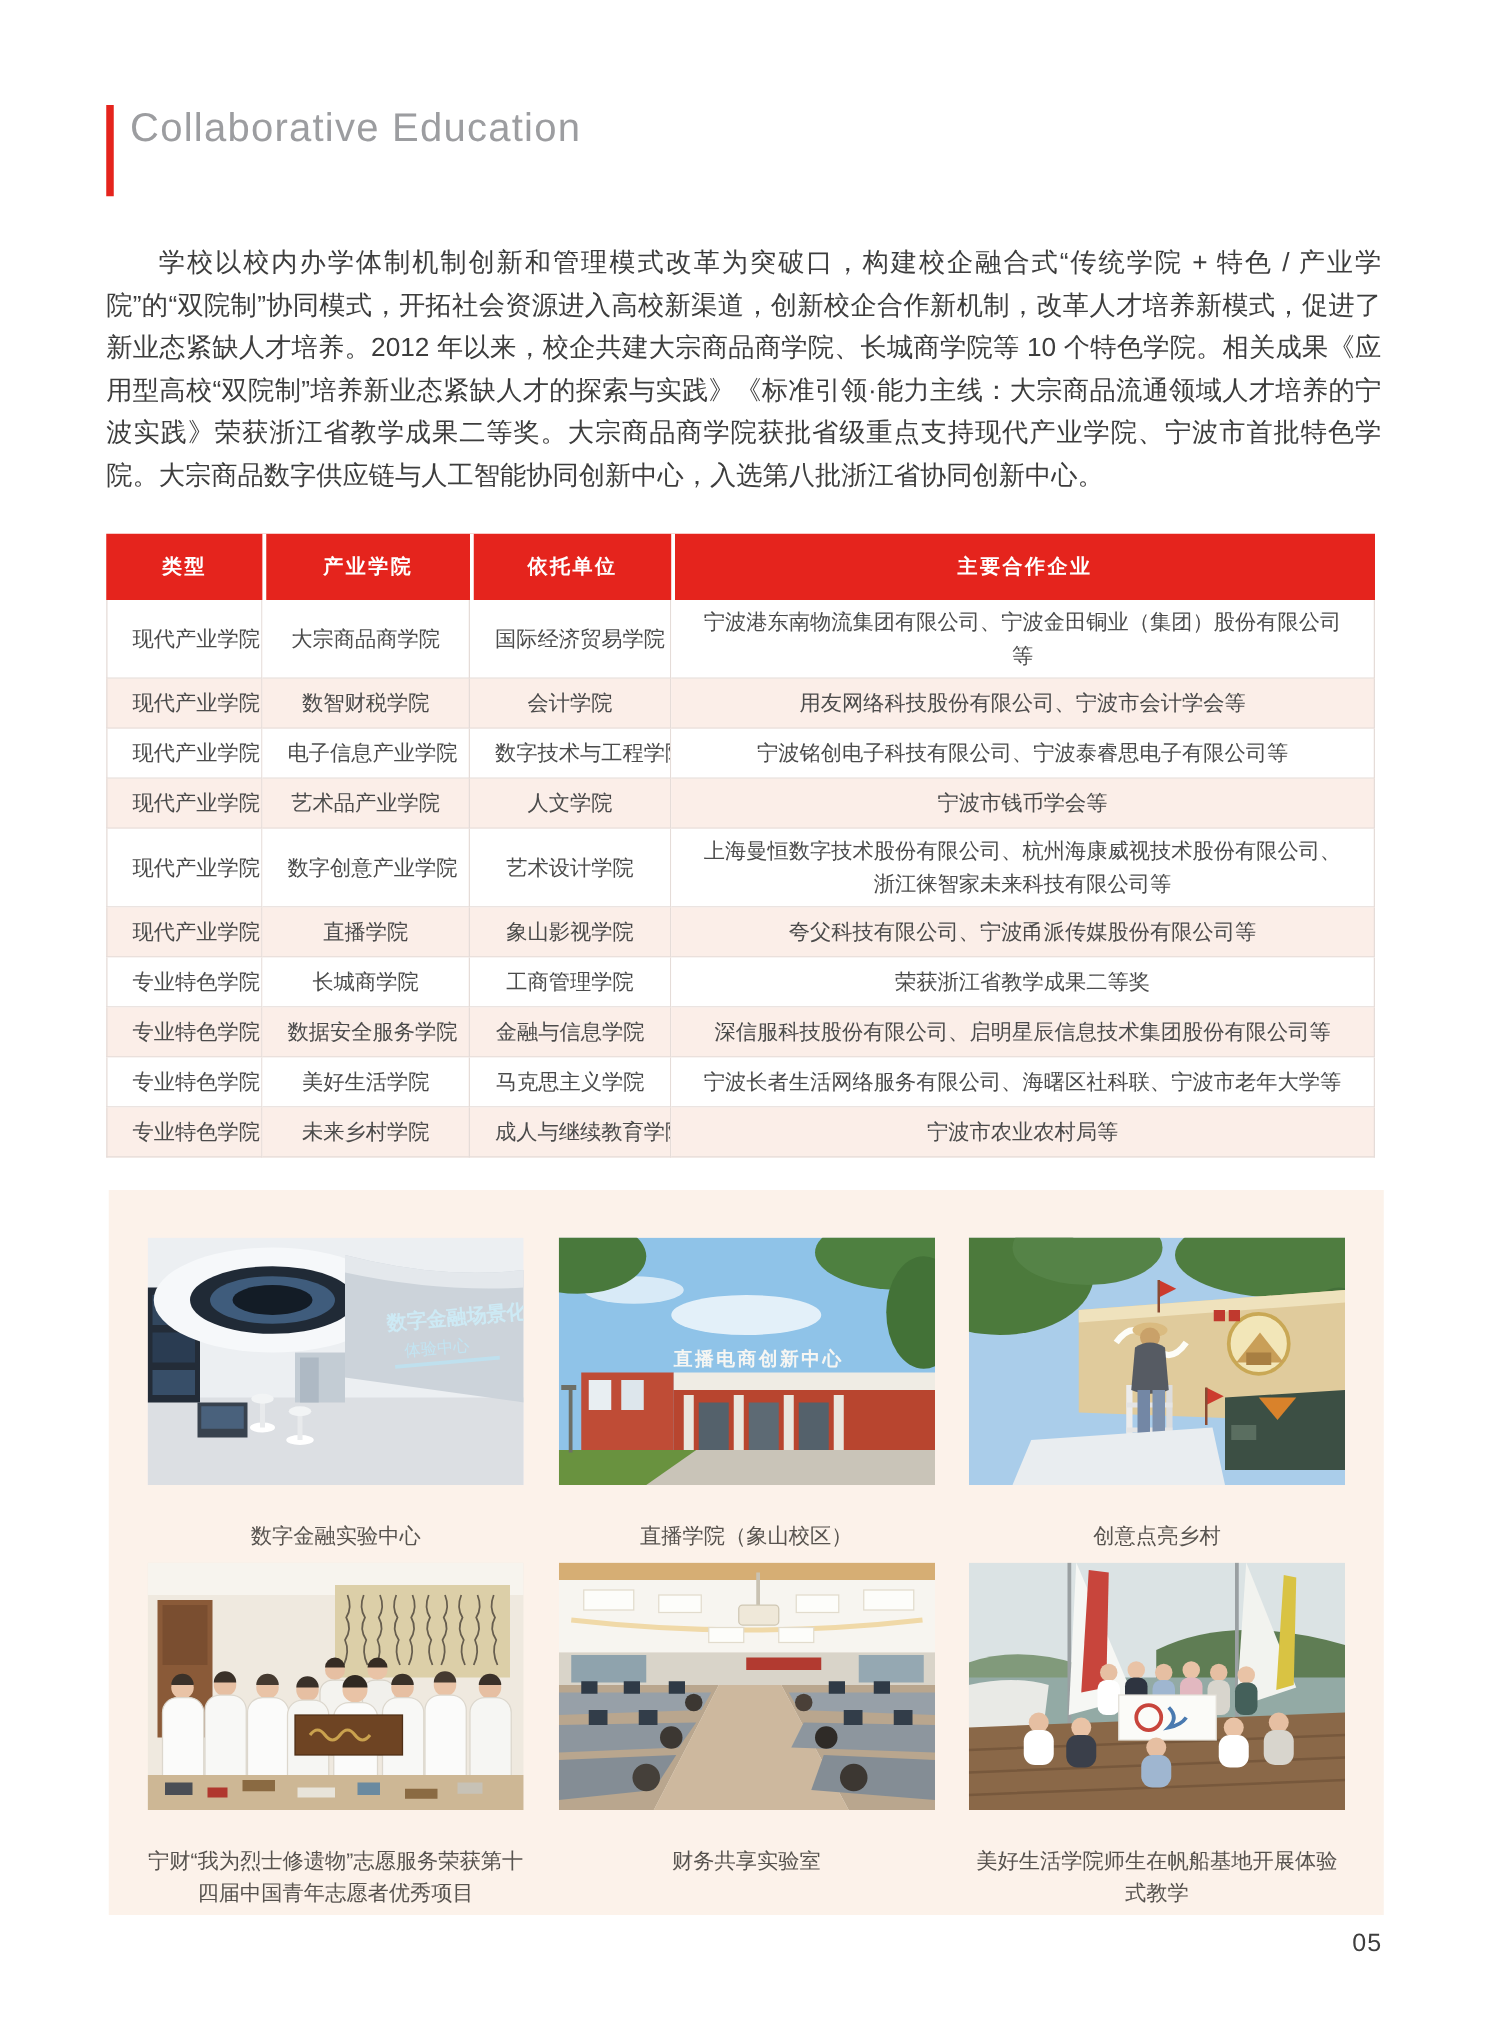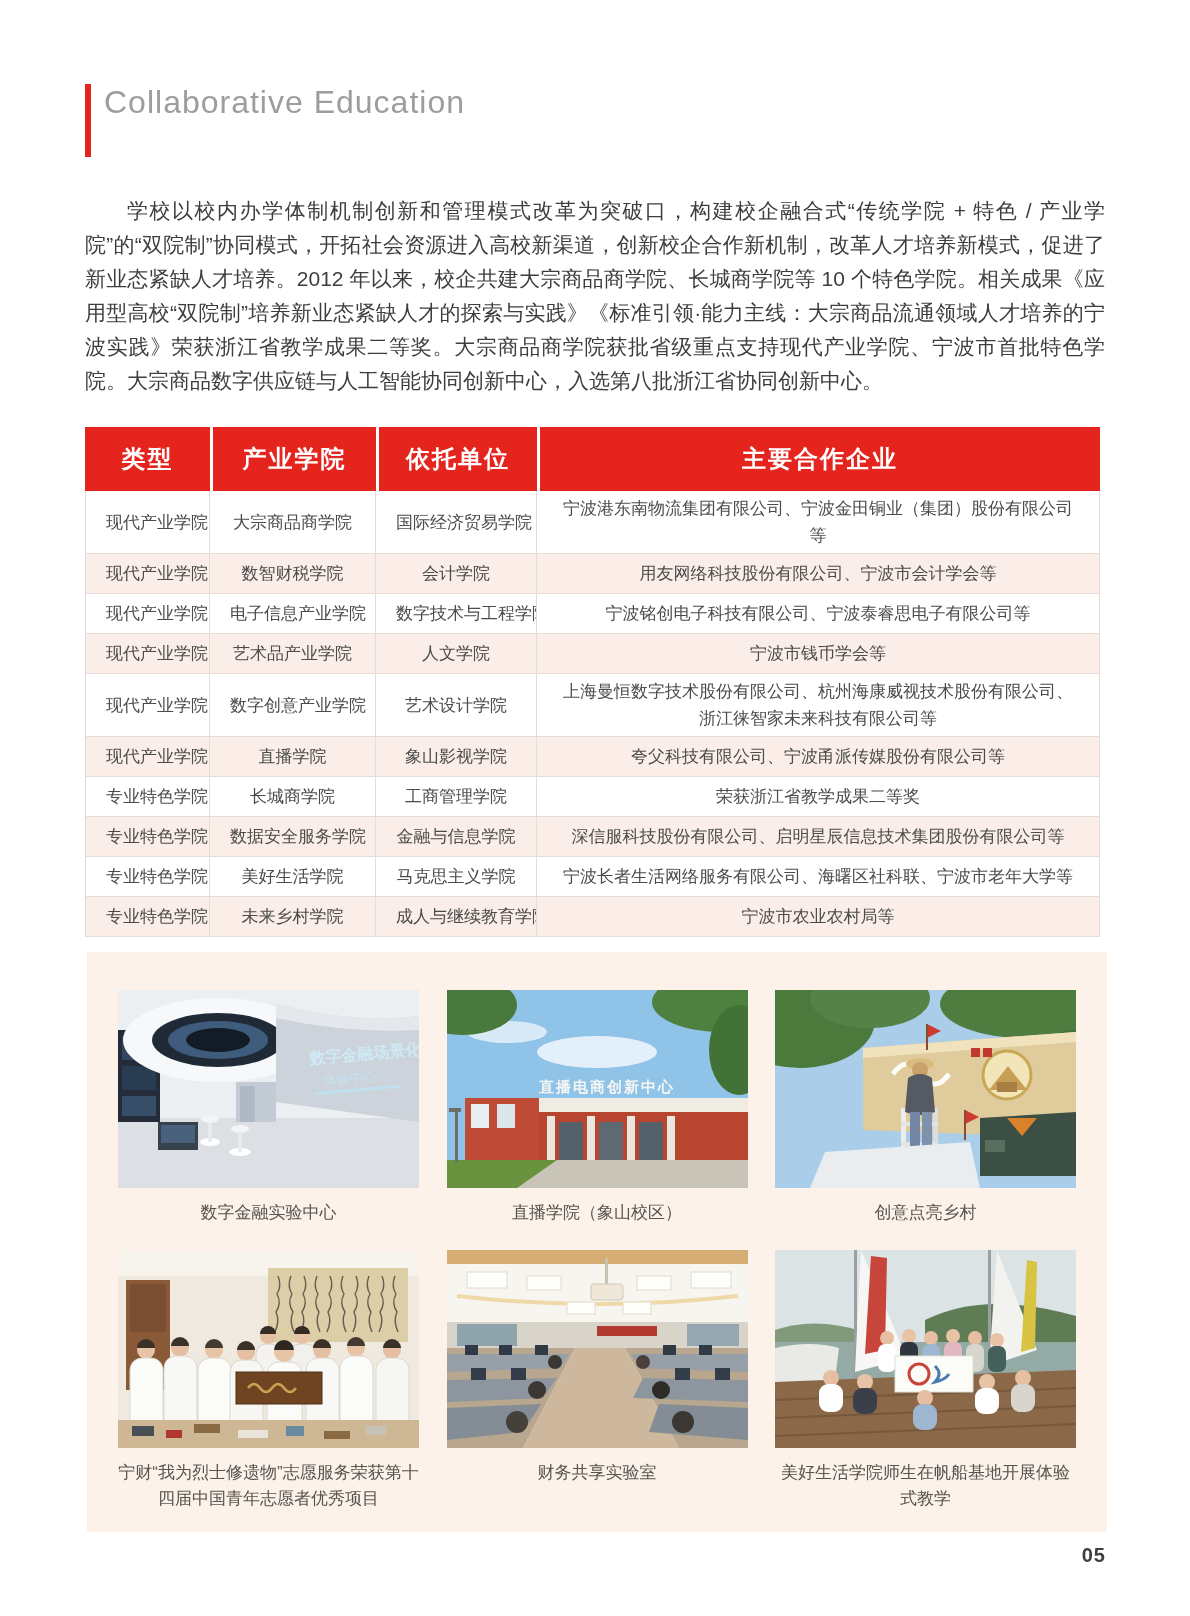--- a/index.html
+++ b/index.html
@@ -19,22 +19,22 @@
     position:absolute; top:194px; left:85px; width:1020px;
     font-size:21px; line-height:34px; color:#3d3d3d;
     text-align:justify; text-indent:2em;
   }
   
   .coop-table {
     position:absolute; top:427px; left:85px; width:1015px;
     border-collapse:separate; border-spacing:0; table-layout:fixed;
   }
   .coop-table th {
-    background:#e5241d; color:#ffffff; font-size:24px; font-weight:700;
-    height:64px; text-align:center; vertical-align:middle; letter-spacing:2px;
+    background:#e5241d; color:#ffffff; font-size:16px; font-weight:700;
+    height:53px; text-align:center; vertical-align:middle; letter-spacing:2px;
   }
   .coop-table th + th { border-left:3px solid #ffffff; }
   .coop-table td {
     height:40px; font-size:17px; line-height:27px; color:#4b4b4b;
     text-align:center; vertical-align:middle; padding:4px 20px;
     border-bottom:1px solid #e5dcd8; border-right:1px solid #e5dcd8;
     background:#ffffff; white-space:nowrap; overflow:hidden;
   }
   .coop-table td:first-child { border-left:1px solid #e5dcd8; }
   .coop-table td:last-child { white-space:normal; }
@@ -45,27 +45,27 @@
     background:#fcf2ea;
   }
   .gallery-grid {
     display:grid; grid-template-columns:repeat(3,301px);
     grid-template-rows:260px auto;
     justify-content:space-between; padding:38px 31px 0 31px;
   }
   .card .photo { width:301px; height:198px; overflow:hidden; }
   .photo svg { display:block; width:100%; height:100%; }
   .card figcaption {
-    margin-top:12px; font-size:17px; line-height:26px;
+    margin-top:28px; font-size:17px; line-height:26px;
     color:#57534f; text-align:center;
   }
   
   .page-number {
     position:absolute; top:1544px; right:84px;
-    font-size:20px; font-weight:700; color:#3e3e3e; letter-spacing:1px;
+    font-size:20px; font-weight:400; color:#3e3e3e; letter-spacing:1px;
   }
 </style>
 </head>
 <body>
 
 <div class="page">
 
   <div class="header">
     <div class="accent-bar"></div>
     <div>

